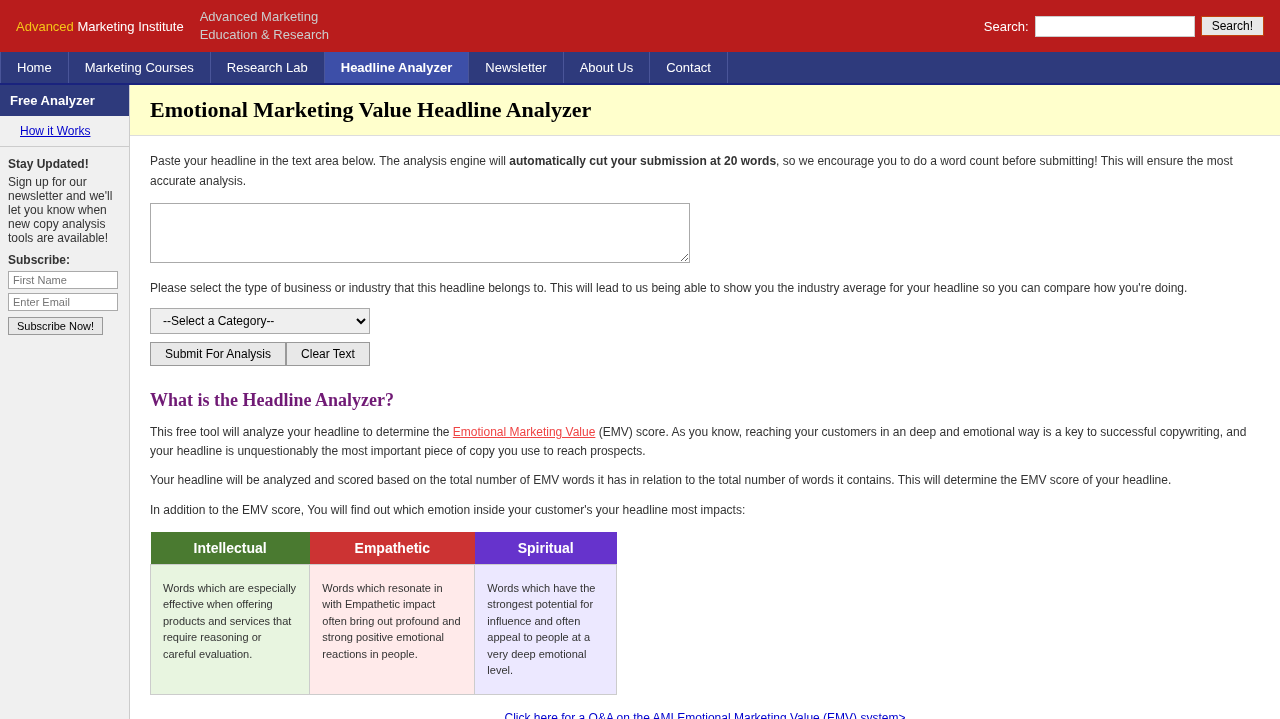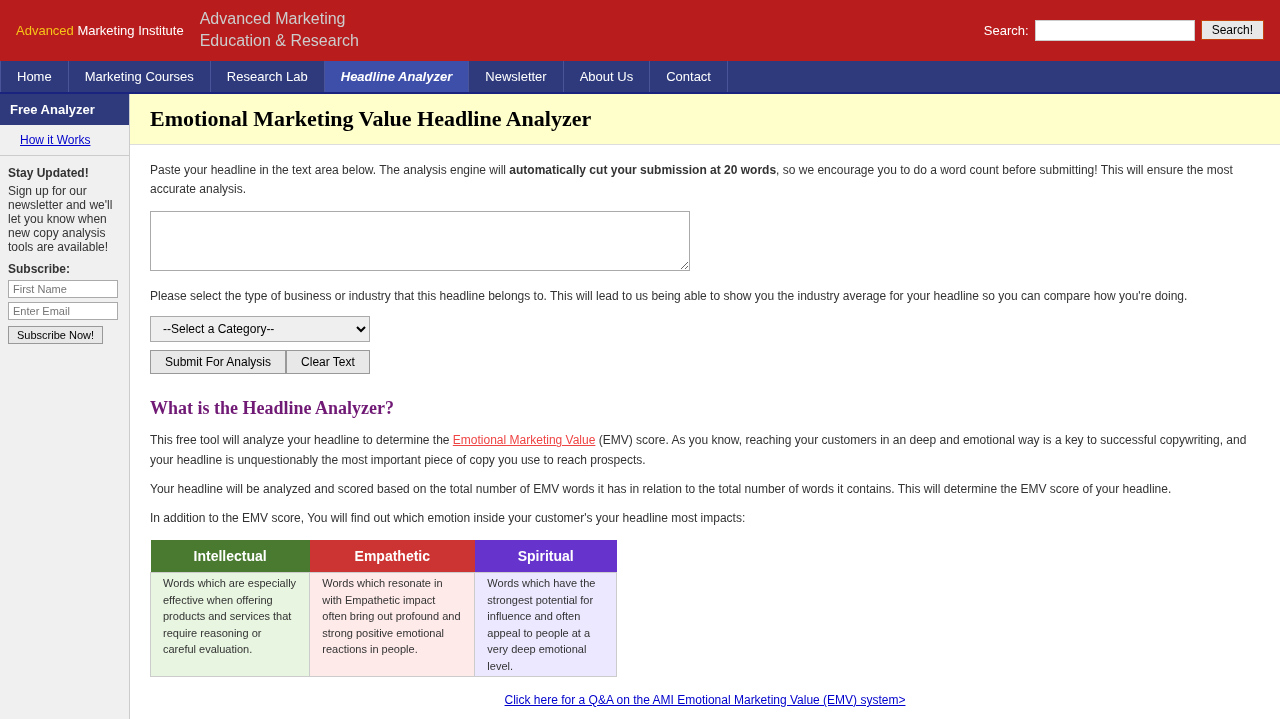--- a/index.html
+++ b/index.html
@@ -16,21 +16,21 @@
     }
     #logo-area {
       display: flex;
       align-items: center;
       gap: 16px;
     }
     #logo-advanced { color: #f5c518; }
     #logo-rest { color: #fff; }
     #header-tagline {
       color: #ccc;
-      font-size: 16px;
+      font-size: 13px;
       line-height: 1.4;
     }
     #search-area {
       display: flex;
       align-items: center;
       gap: 6px;
       color: #fff;
       font-size: 13px;
     }
     #search-input {
@@ -61,21 +61,20 @@
       text-decoration: none;
       cursor: pointer;
       display: flex;
       align-items: center;
       border-right: 1px solid #4a5599;
     }
     .nav-item:first-child { border-left: 1px solid #4a5599; }
     .nav-item.active {
       background: #3d4fa8;
       font-weight: bold;
-      font-style: italic;
     }
 
     
     #layout {
       display: flex;
       min-height: calc(100vh - 80px);
     }
 
     
     #sidebar {
@@ -240,21 +239,21 @@
       padding: 8px 12px;
       font-size: 14px;
       font-weight: bold;
       color: #fff;
       text-align: center;
     }
     .th-intellectual { background: #4a7a30; }
     .th-empathetic { background: #cc3333; }
     .th-spiritual { background: #6633cc; }
     #emotion-table td {
-      padding: 2px 12px;
+      padding: 15px 12px;
       font-size: 11px;
       line-height: 1.5;
       vertical-align: top;
       border: 1px solid #ccc;
     }
     .td-intellectual { background: #e8f5e0; }
     .td-empathetic { background: #ffeaea; }
     .td-spiritual { background: #ece8ff; }
 
     #bottom-link {

